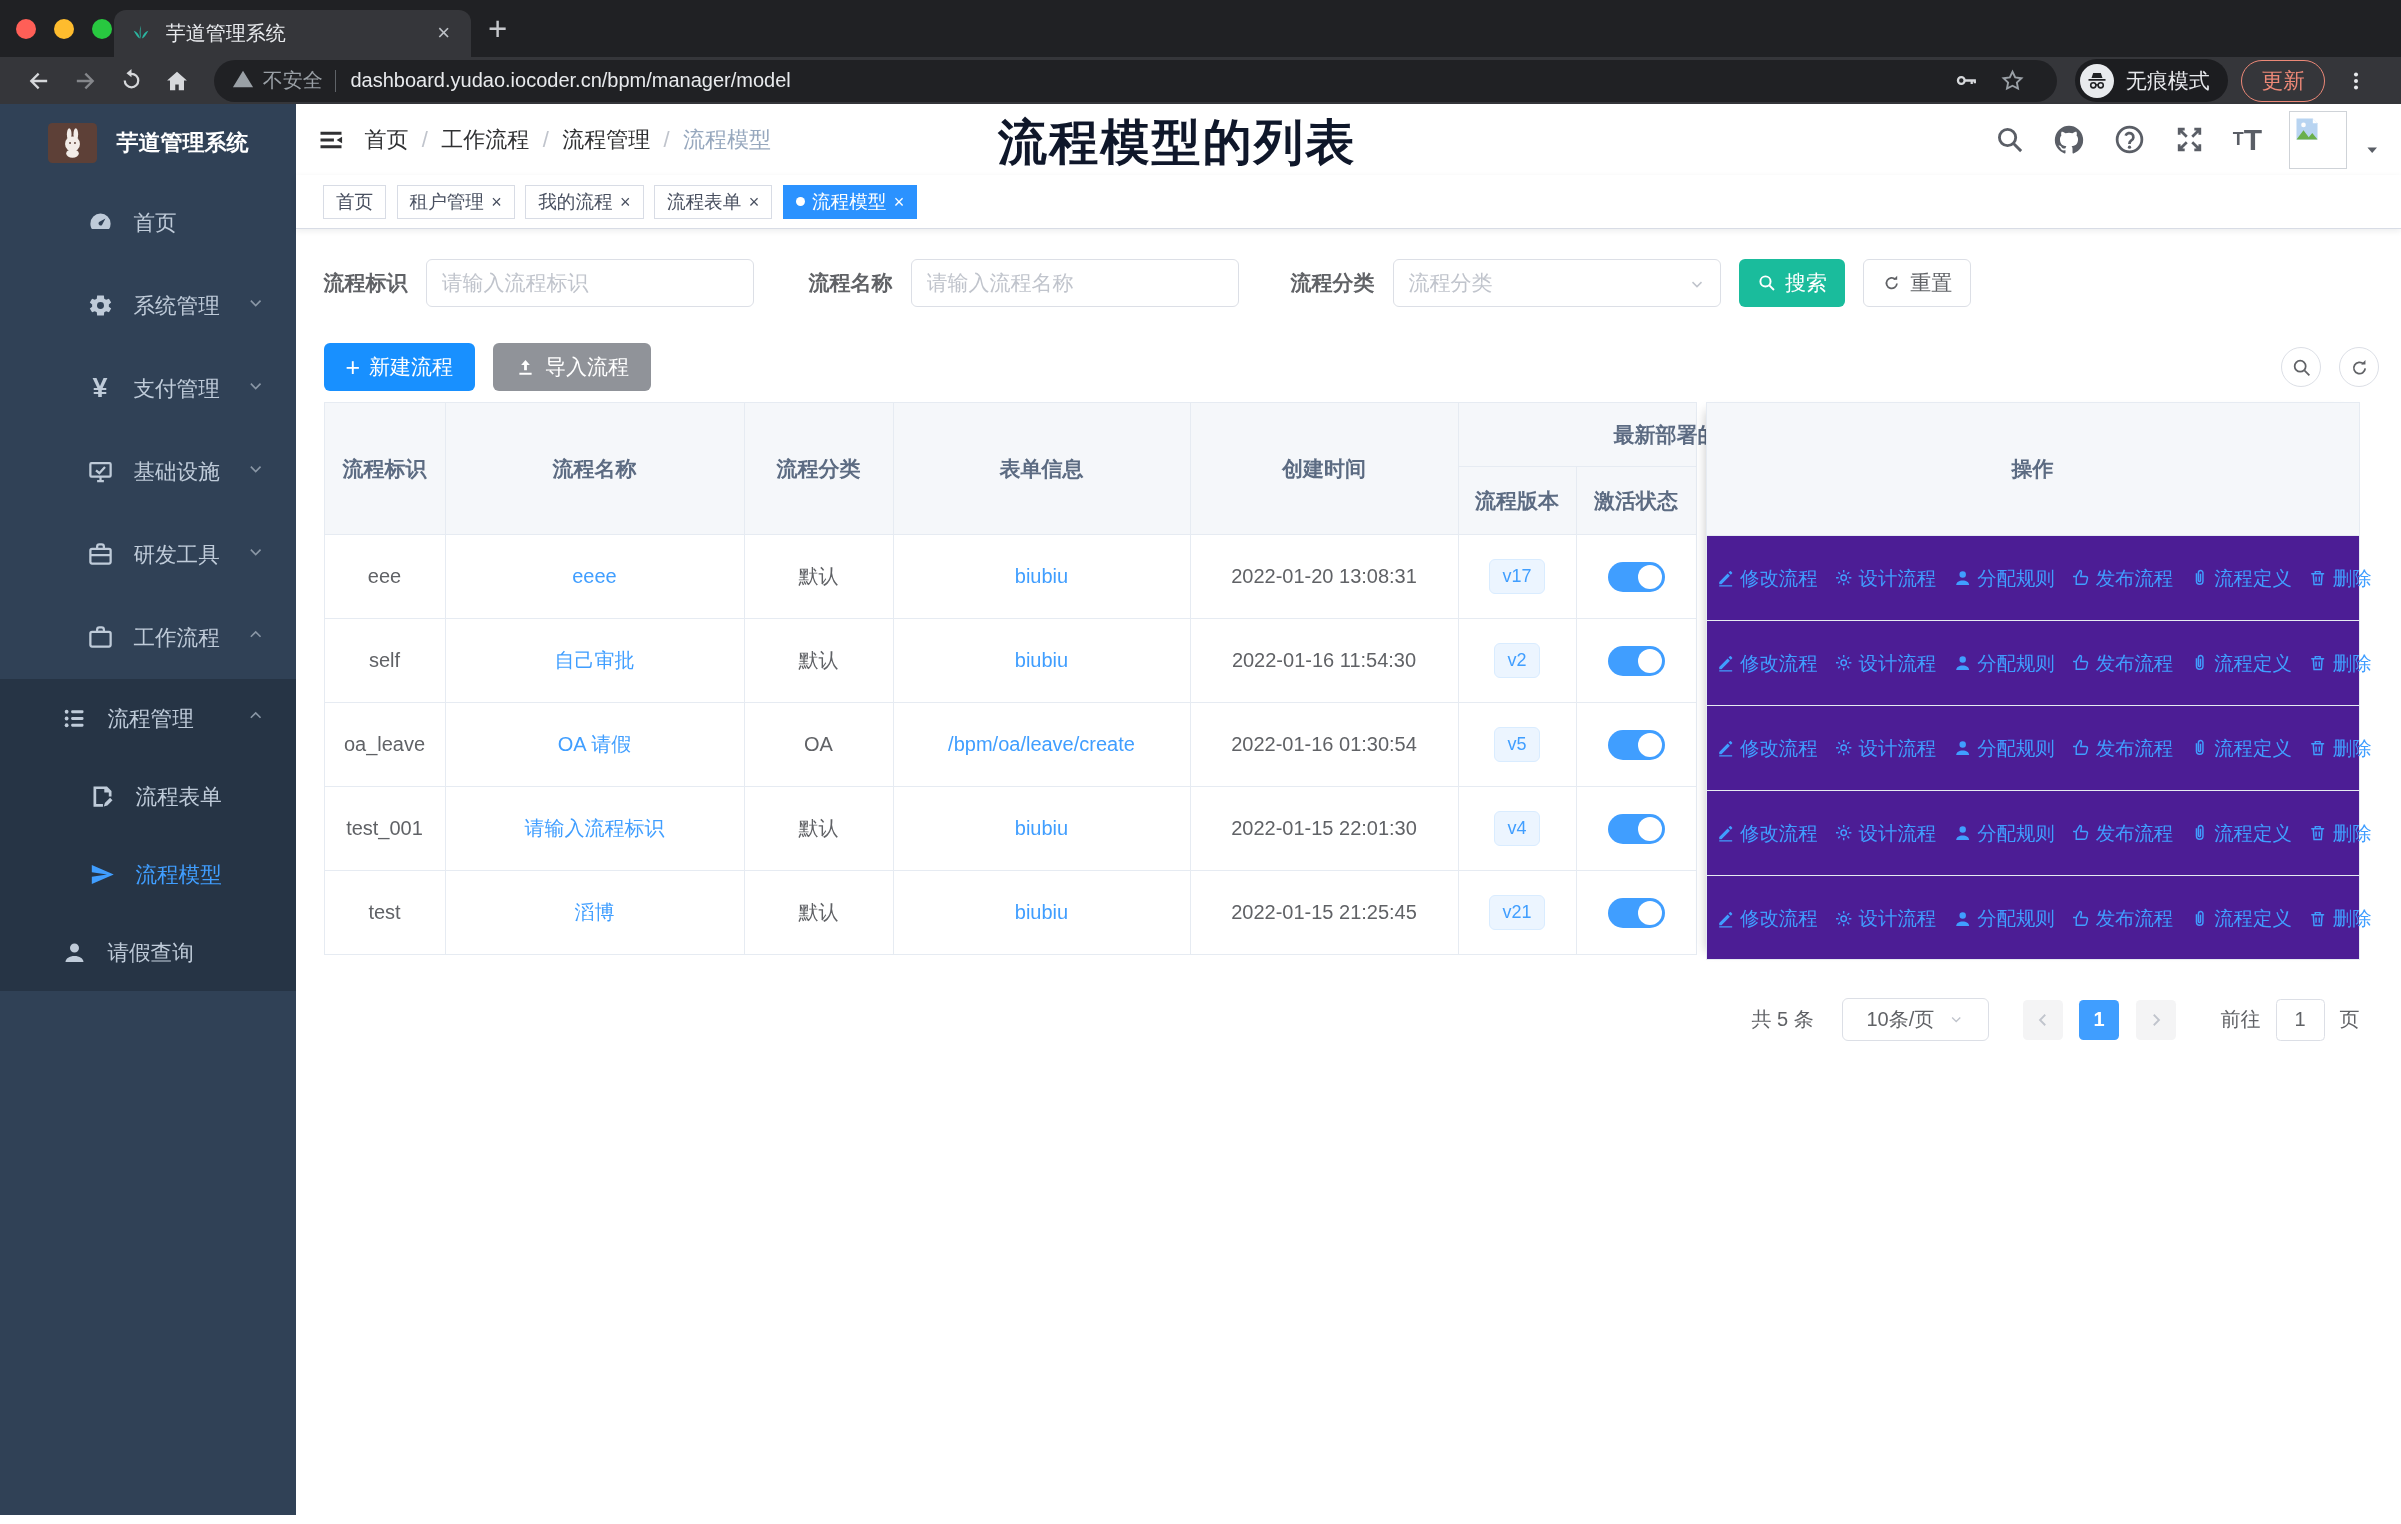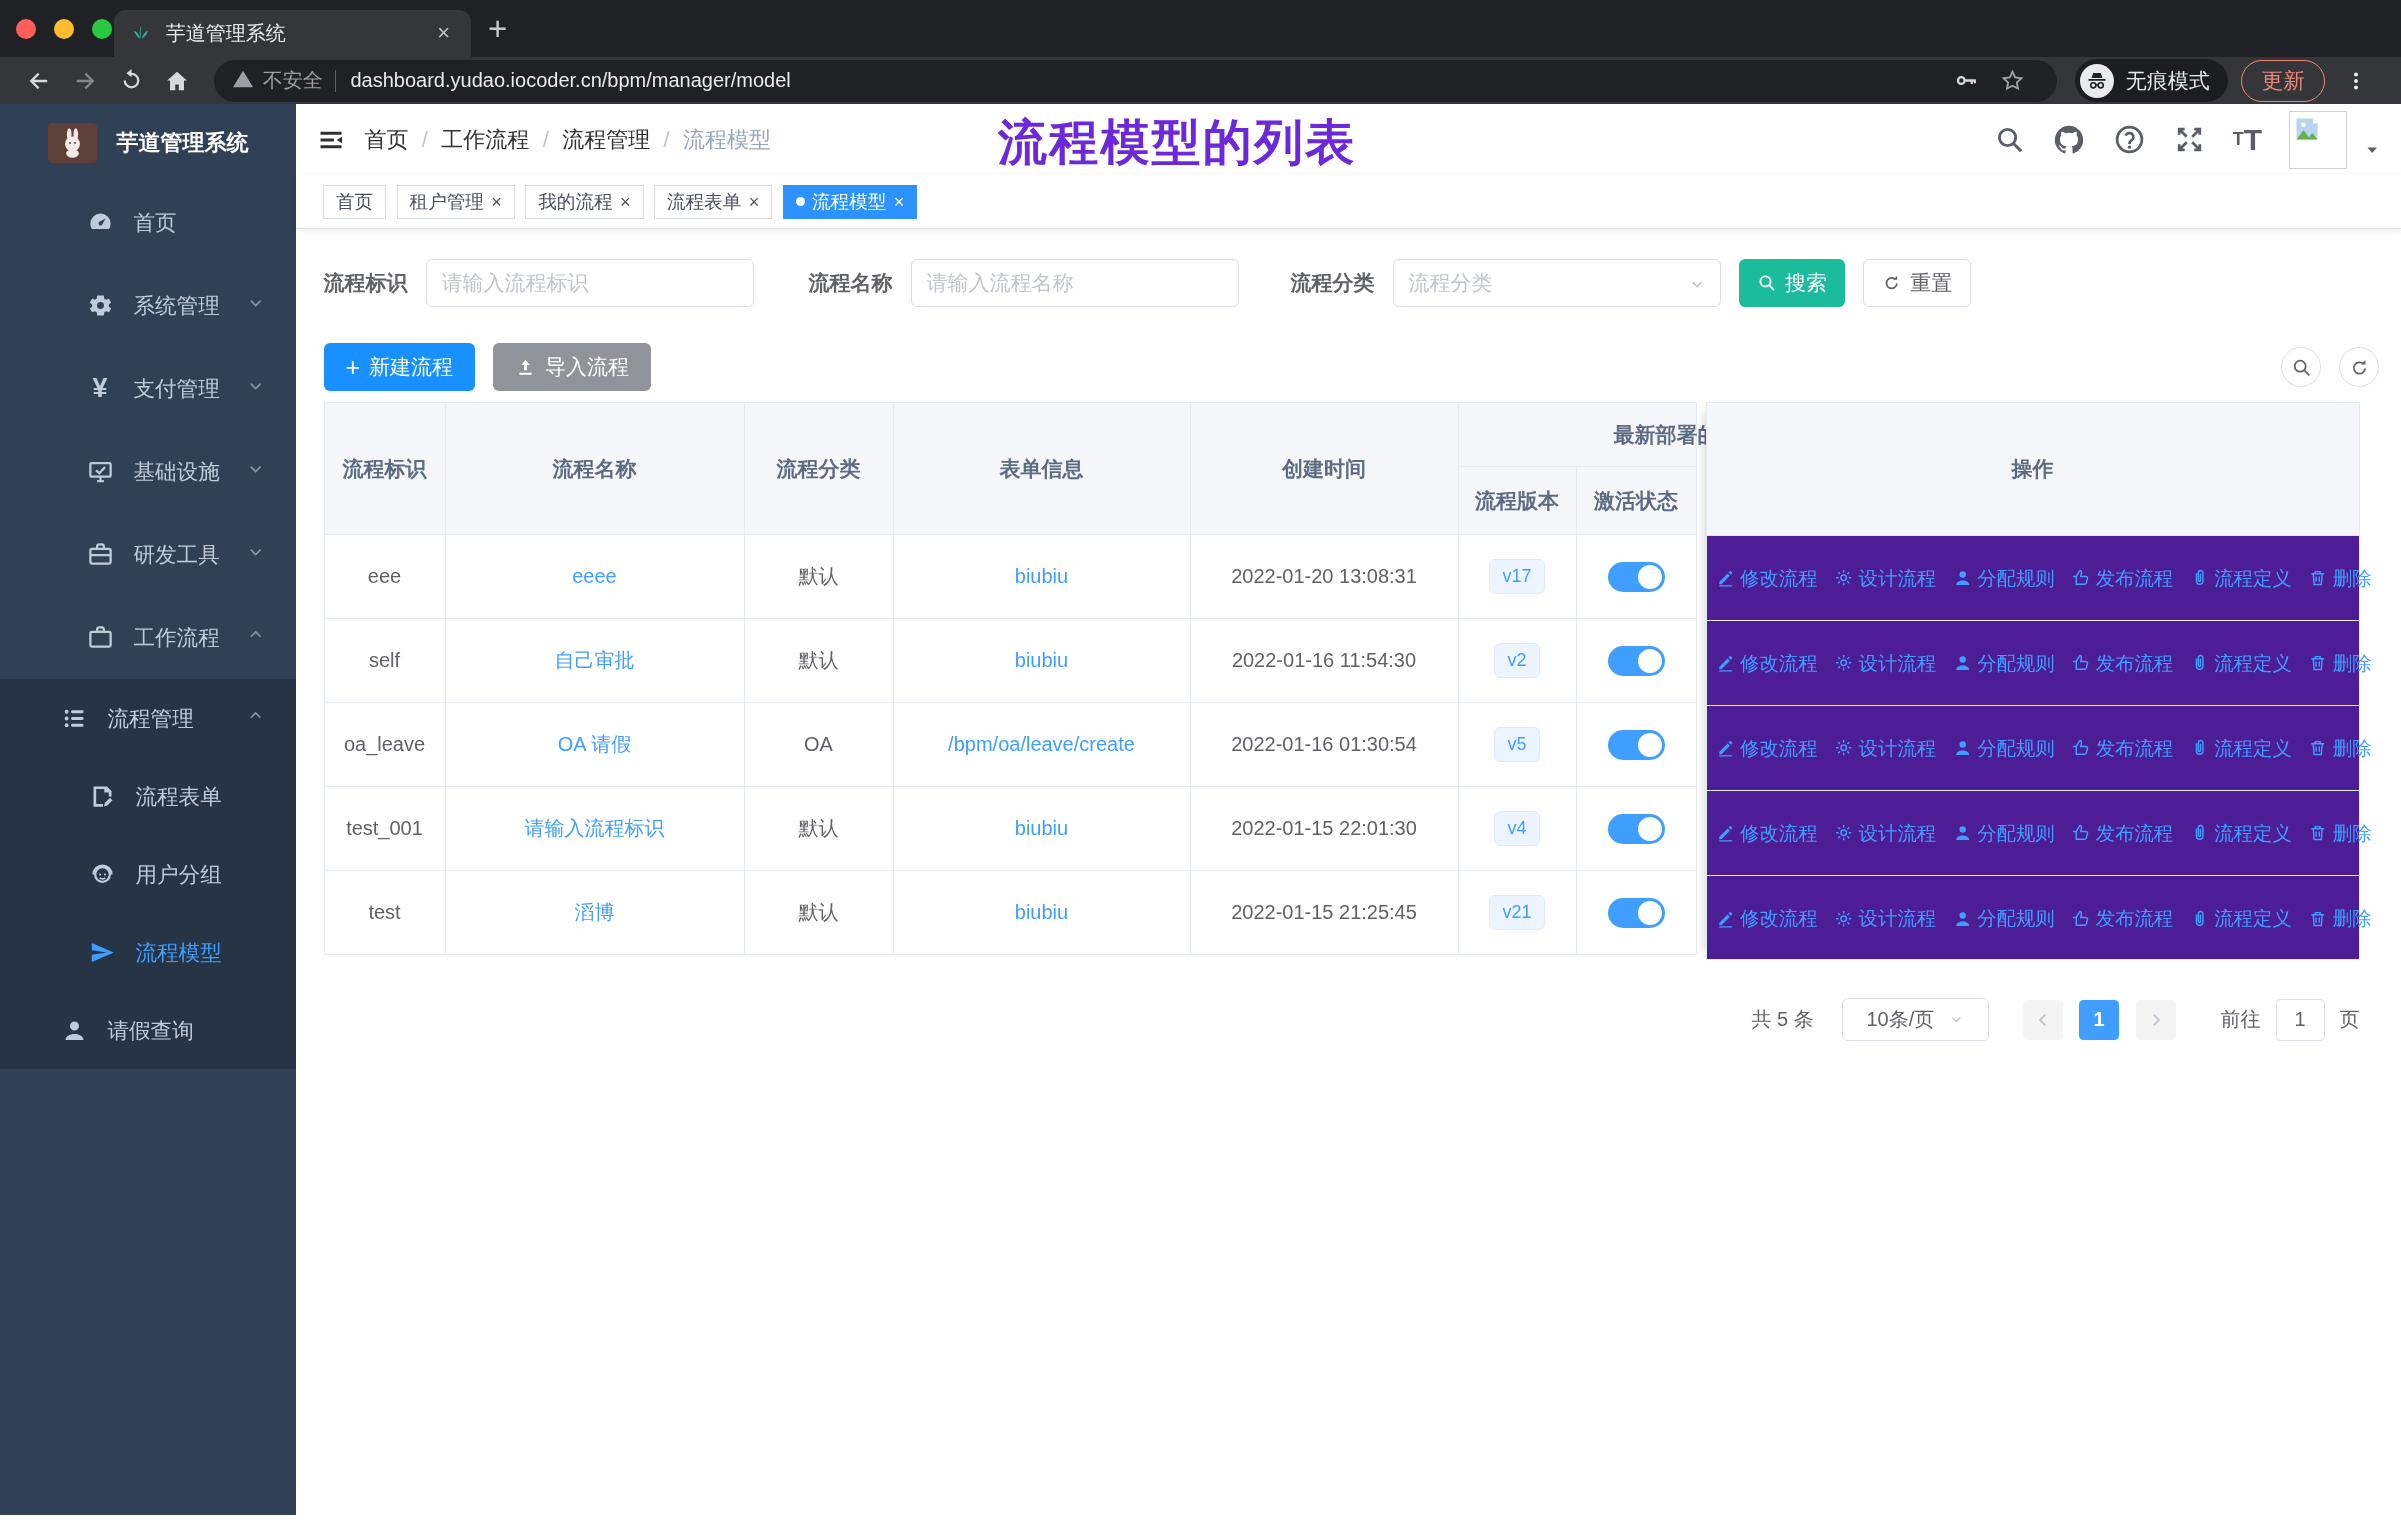--- a/index.html
+++ b/index.html
@@ -346,32 +346,20 @@
       </div>
       <div class="menu-item mi-l3">
         <span class="mi-icon">
           <svg width="27" height="27" viewBox="0 0 24 24">
               <path fill="#bfcbd9" d="M4 3h12l4 4v5h-2.4V8.4H13.6V5.4H6.4v13.2h6V21H4z"></path>
               <path fill="#bfcbd9" d="M13.2 20.8l.9-3.1 4.6-4.6 2.2 2.2-4.6 4.6z"></path>
             </svg>
         </span>
         <span>流程表单</span>
       </div>
-      <div class="menu-item mi-l3">
-        <span class="mi-icon">
-          <svg width="27" height="27" viewBox="0 0 24 24">
-              <circle cx="12" cy="12" r="6.5" fill="none" stroke="#bfcbd9" stroke-width="2"></circle>
-              <path d="M4 12a8 8 0 0 1 16 0" fill="none" stroke="#bfcbd9" stroke-width="2"></path>
-              <circle cx="9.8" cy="12" r=".9" fill="#bfcbd9"></circle>
-              <circle cx="14.2" cy="12" r=".9" fill="#bfcbd9"></circle>
-              <path d="M9.5 15a3.3 2.2 0 0 0 5 0" fill="none" stroke="#bfcbd9" stroke-width="1.6"></path>
-            </svg>
-        </span>
-        <span>用户分组</span>
-      </div>
       <div class="menu-item mi-l3 active">
         <span class="mi-icon">
           <svg width="27" height="27" viewBox="0 0 24 24">
               <path fill="#409eff" d="M2.5 20.5L22 12 2.5 3.5l.01 6.6L16 12 2.51 13.9z"></path>
             </svg>
         </span>
         <span>流程模型</span>
       </div>
       <div class="menu-item mi-l2">
         <span class="mi-icon">
@@ -394,21 +382,21 @@
       </span>
       <div class="breadcrumb">
         <span>首页</span>
         <span class="bc-sep">/</span>
         <span>工作流程</span>
         <span class="bc-sep">/</span>
         <span>流程管理</span>
         <span class="bc-sep">/</span>
         <span class="bc-last">流程模型</span>
       </div>
-      <span class="annotation" style="color: #6d28d9;">流程模型的列表</span>
+      <span class="annotation" style="color: #0f172a;">流程模型的列表</span>
       <div class="nav-right">
         <span class="hic">
           <svg width="31" height="31" viewBox="0 0 24 24">
               <circle cx="10.5" cy="10.5" r="6.3" fill="none" stroke="#5a5e66" stroke-width="2.2"></circle>
               <path d="M15.3 15.3L21 21" stroke="#5a5e66" stroke-width="2.2"></path>
             </svg>
         </span>
         <span class="hic">
           <svg width="34" height="34" viewBox="0 0 24 24">
               <path fill="#5a5e66" d="M12 2a10 10 0 0 0-3.16 19.49c.5.09.68-.22.68-.48v-1.7c-2.78.6-3.37-1.34-3.37-1.34-.45-1.16-1.11-1.47-1.11-1.47-.9-.62.07-.6.07-.6 1 .07 1.53 1.03 1.53 1.03.89 1.52 2.34 1.08 2.91.83.09-.65.35-1.09.63-1.34-2.22-.25-4.56-1.11-4.56-4.94 0-1.09.39-1.98 1.03-2.68-.1-.25-.45-1.27.1-2.64 0 0 .84-.27 2.75 1.02a9.56 9.56 0 0 1 5 0c1.91-1.29 2.75-1.02 2.75-1.02.55 1.37.2 2.39.1 2.64.64.7 1.03 1.59 1.03 2.68 0 3.84-2.34 4.68-4.57 4.93.36.31.68.92.68 1.85V21c0 .27.18.58.69.48A10 10 0 0 0 12 2z"></path>

